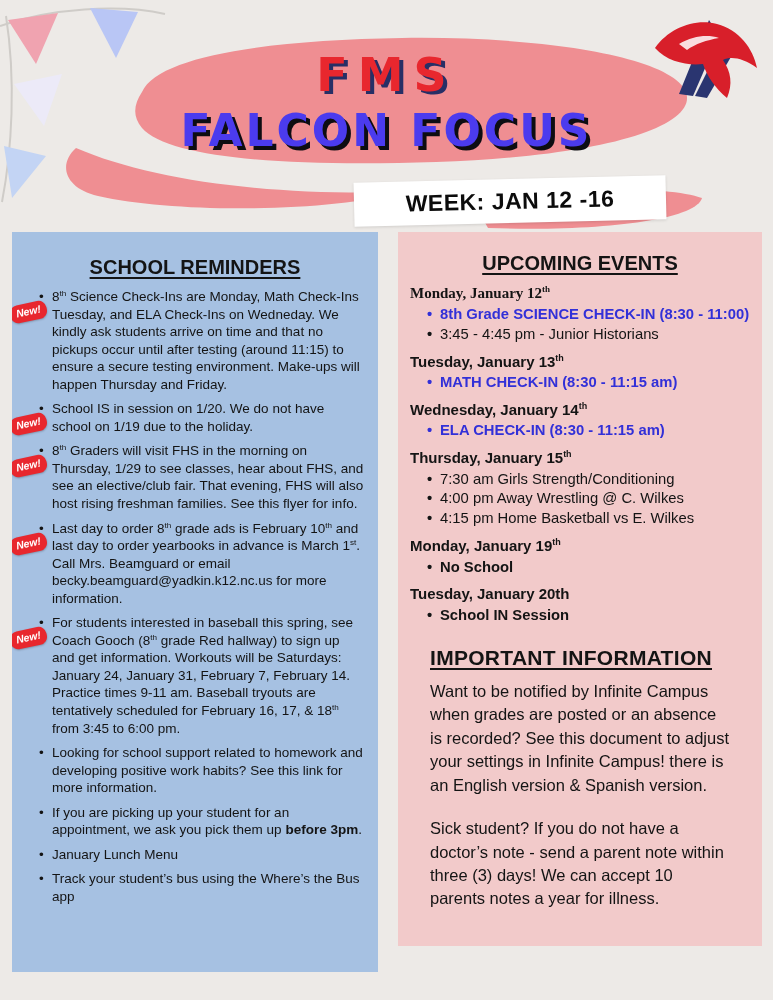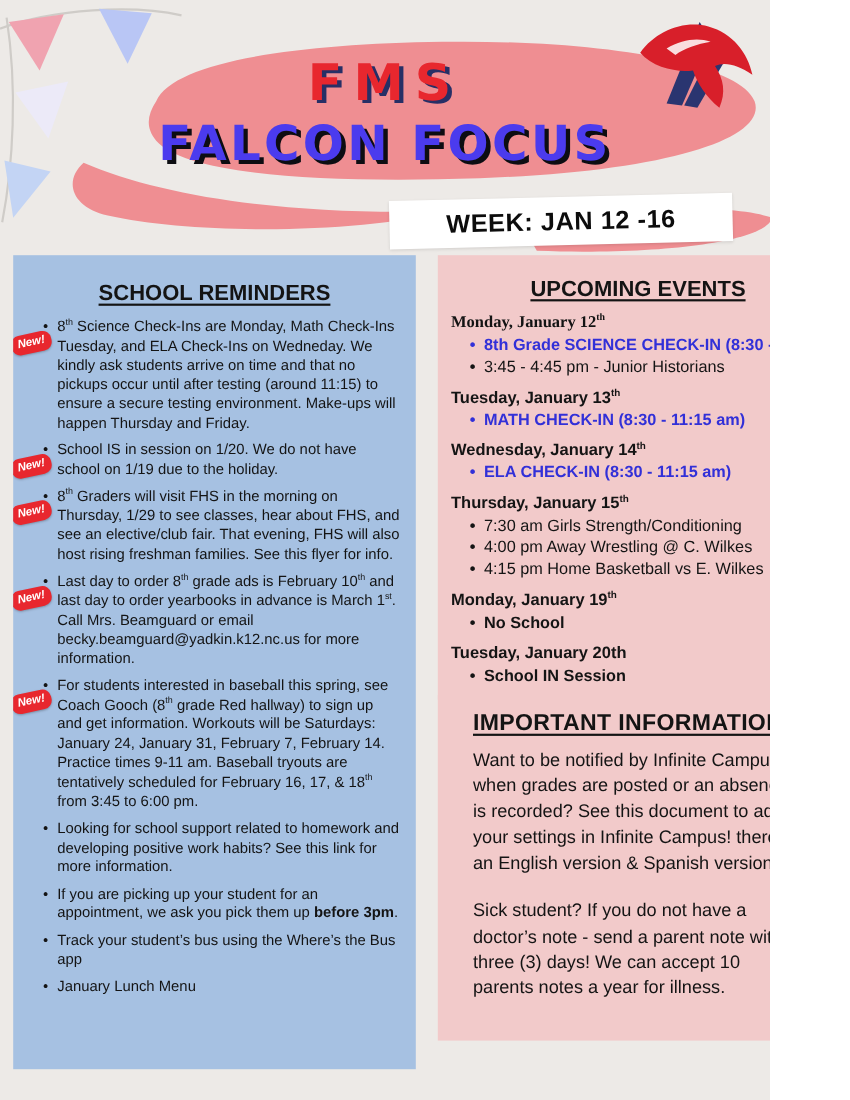--- a/index.html
+++ b/index.html
@@ -1,17 +1,17 @@
 <!DOCTYPE html>
 <html style="--page-bg: #edeae7; --panel-blue: #a6c1e2; --panel-pink: #f2caca; --badge-red: #e8272e; --event-highlight: #3230d8; --title-red: #e8272e; --title-red-shadow: #272f66; --title-purple: #4b3bee; --title-purple-shadow: #0d0d12; --brush-pink: #ef8e92; --text: #141414;"><head>
 <meta charset="utf-8">
 <style>
   html,body{margin:0;padding:0;}
   .page{
-    position:relative;width:700px;height:1000px;overflow:hidden;
+    position:relative;width:773px;height:1000px;overflow:hidden;
     background:var(--page-bg,#edeae7);
     color:var(--text,#141414);
     font-family:"Liberation Sans",sans-serif;
   }
   
   .bunting{position:absolute;left:0;top:0;z-index:1;}
   .brush{position:absolute;left:0;top:0;z-index:1;}
   .brush-fill{fill:var(--brush-pink,#ef8e92);}
   .logo{position:absolute;top:10px;right:12px;z-index:3;}
   .titles{position:absolute;top:48px;left:0;right:0;text-align:center;z-index:3;}
@@ -108,22 +108,22 @@
   <div class="panel reminders-panel">
     <div class="panel-heading">SCHOOL REMINDERS</div>
     <ul class="reminders-list">
         <li><span class="new-badge">New!</span><span>8</span><sup>th</sup><span> Science Check-Ins are Monday, Math Check-Ins Tuesday, and ELA Check-Ins on Wedneday. We kindly ask students arrive on time and that no pickups occur until after testing (around 11:15) to ensure a secure testing environment. Make-ups will happen Thursday and Friday.</span></li>
         <li><span class="new-badge">New!</span><span>School IS in session on 1/20. We do not have school on 1/19 due to the holiday.</span></li>
         <li><span class="new-badge">New!</span><span>8</span><sup>th</sup><span> Graders will visit FHS in the morning on Thursday, 1/29 to see classes, hear about FHS, and see an elective/club fair. That evening, FHS will also host rising freshman families. </span><span class="u">See this flyer for info.</span></li>
         <li><span class="new-badge">New!</span><span>Last day to order 8</span><sup>th</sup><span> grade ads is February 10</span><sup>th</sup><span> and last day to order yearbooks in advance is March 1</span><sup>st</sup><span>. Call Mrs. Beamguard or email becky.beamguard@yadkin.k12.nc.us for more information.</span></li>
         <li><span class="new-badge">New!</span><span>For students interested in baseball this spring, see Coach Gooch (8</span><sup>th</sup><span> grade Red hallway) to sign up and get information. Workouts will be Saturdays: January 24, January 31, February 7, February 14. Practice times 9-11 am. Baseball tryouts are tentatively scheduled for February 16, 17, &amp; 18</span><sup>th</sup><span> from 3:45 to 6:00 pm.</span></li>
         <li><span>Looking for school support related to homework and developing positive work habits? </span><span class="u">See this link for more information.</span></li>
         <li><span>If you are picking up your student for an appointment, we ask you pick them up </span><span class="b">before 3pm</span><span>.</span></li>
+        <li><span class="u">January Lunch Menu</span></li>
         <li><span>Track your student’s bus using the </span><span class="u">Where’s the Bus app</span></li>
-        <li><span class="u">January Lunch Menu</span></li>
       </ul>
   </div>
 
   <div class="panel events-panel">
     <div class="panel-heading">UPCOMING EVENTS</div>
     <div class="events-body">
         <div class="day-heading"><span>Monday, January 12</span><sup>th</sup></div>
         <ul class="event-list">
           <li class="event-item highlight">8th Grade SCIENCE CHECK-IN (8:30 - 11:00)</li>
           <li class="event-item">3:45 - 4:45 pm - Junior Historians</li>

